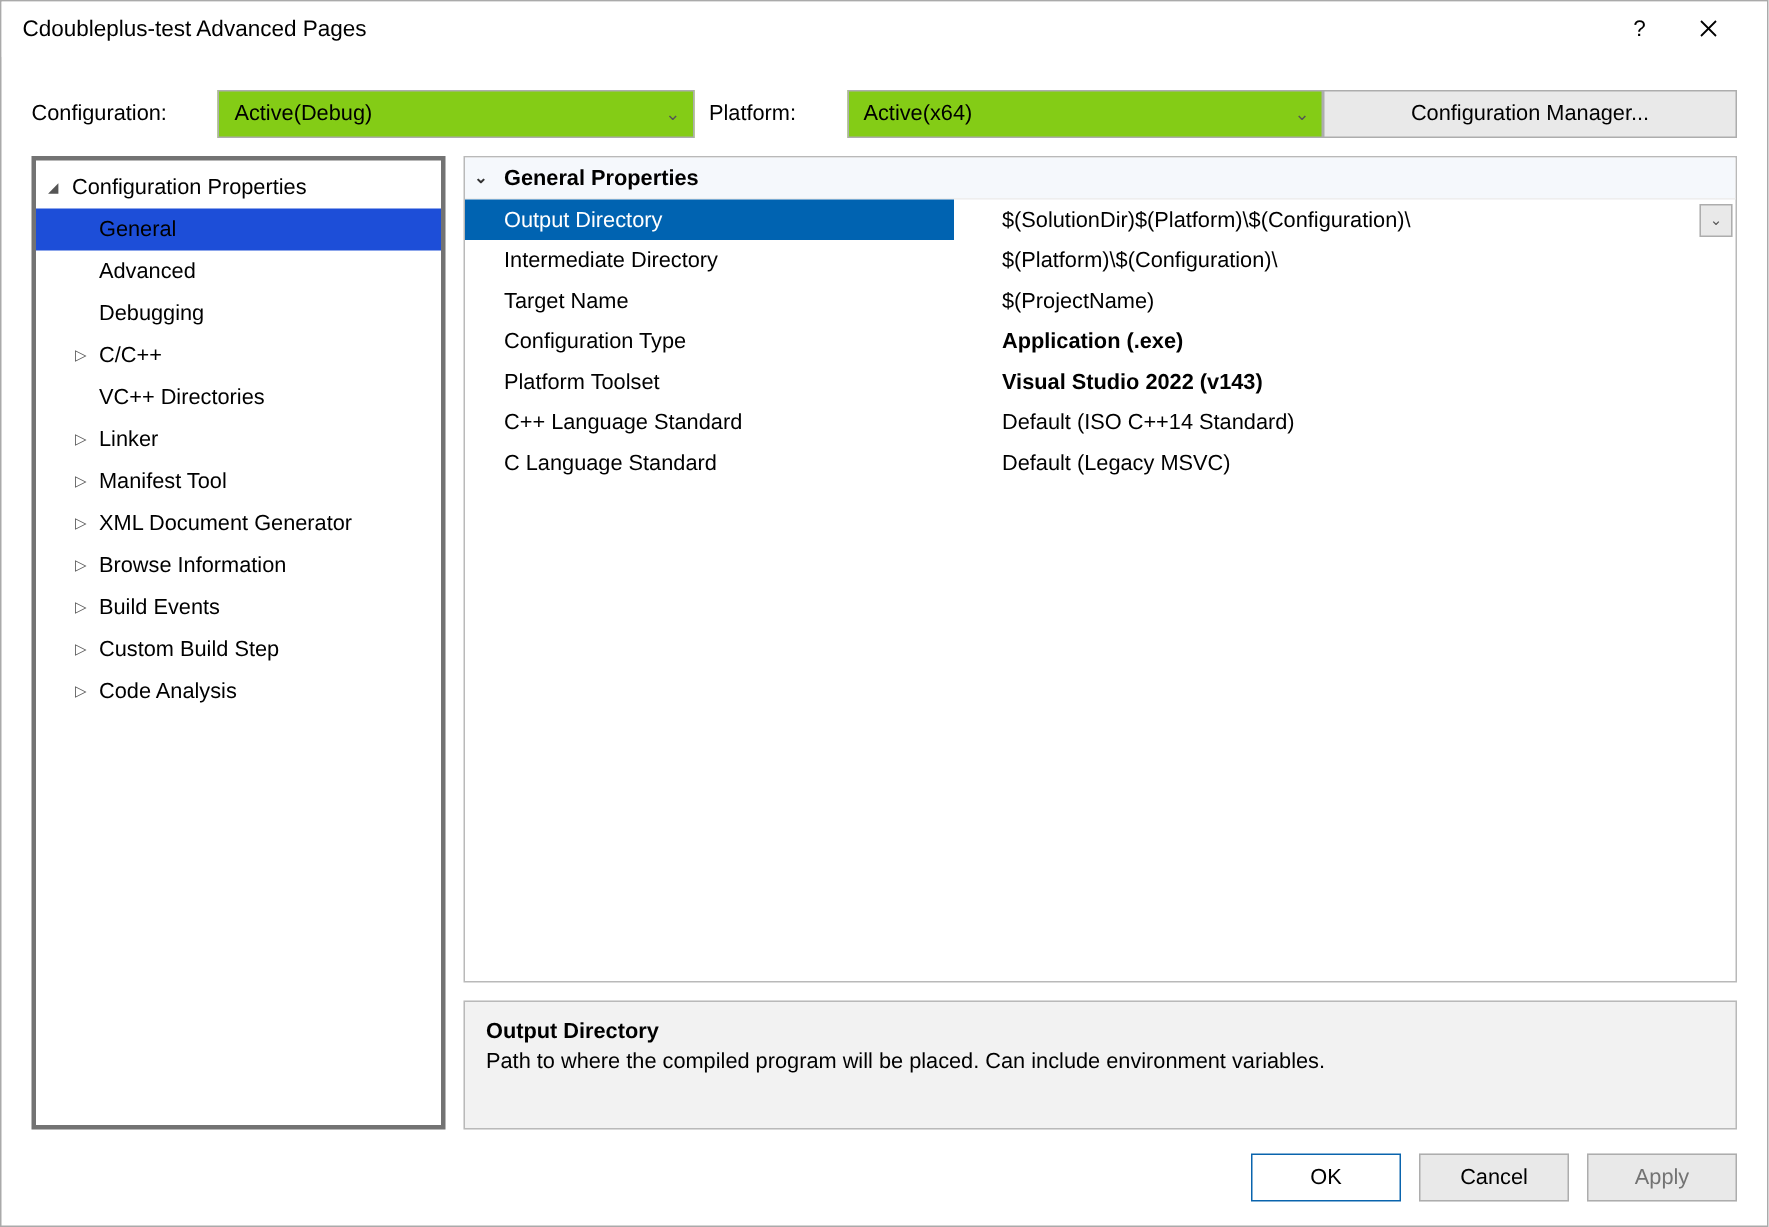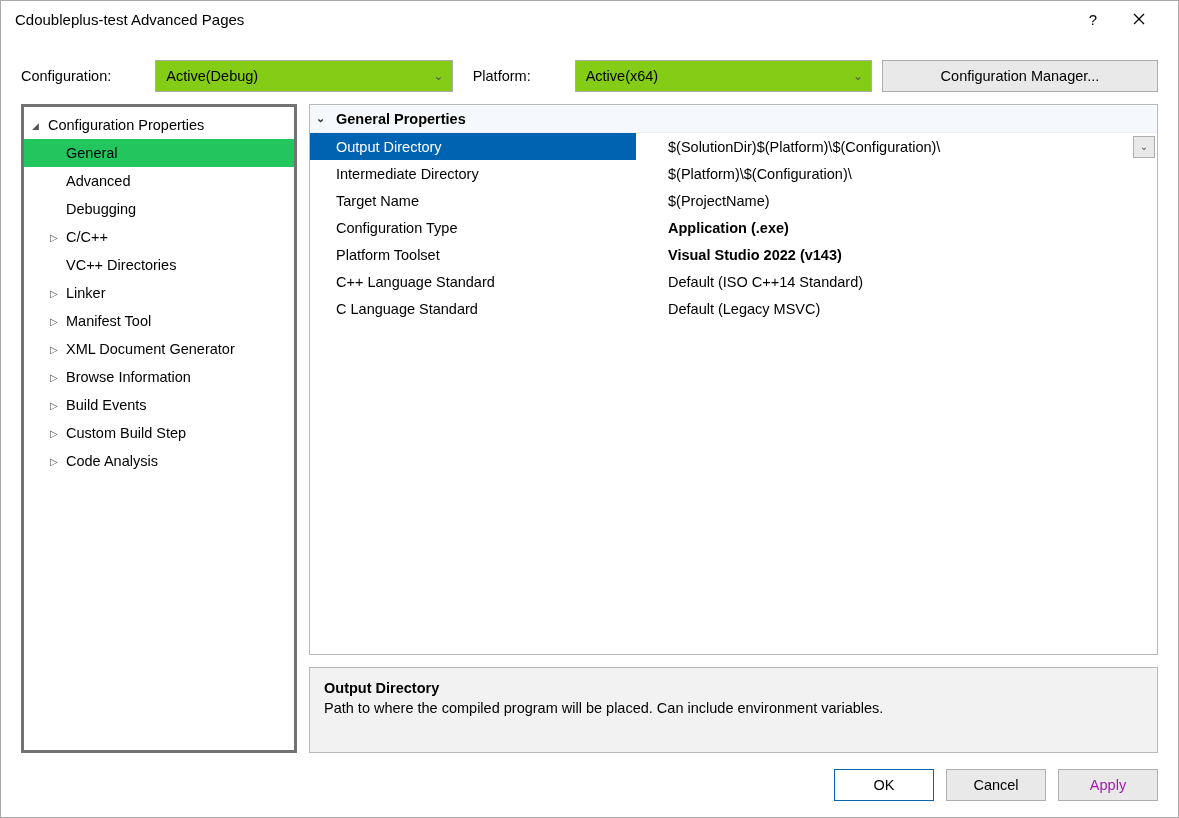--- a/index.html
+++ b/index.html
@@ -31,21 +31,20 @@
     color: #000;
     cursor: default;
   }
   .titlebar .tctrl.help { font-size: 15px; }
   .titlebar .tctrl.close svg { width: 12px; height: 12px; }
 
   
   .top-row {
     display: flex;
     align-items: center;
-    gap: 10px;
     padding: 22px 20px 12px 20px;
   }
   .top-row .lbl { padding-right: 0; }
   .dropdown {
     flex: 1;
     display: flex;
     align-items: center;
     height: 32px;
     border: 1px solid #adadad;
     background: #84cc16;
@@ -58,21 +57,21 @@
   .btn {
     height: 32px;
     padding: 0 16px;
     border: 1px solid #adadad;
     background: #e9e9e9;
     display: flex;
     align-items: center;
     cursor: default;
   }
   .btn.primary { border: 1.5px solid #0a64ad; background: #fff; }
-  .btn.disabled { color: #a21caf; }
+  .btn.disabled { color: #737373; }
 
   
   .main {
     flex: 1;
     display: flex;
     gap: 12px;
     padding: 0 20px 8px 20px;
     min-height: 0;
   }
   .tree-pane {
@@ -91,21 +90,21 @@
   }
   .tree-item .exp {
     width: 14px;
     font-size: 11px;
     color: #555;
   }
   .tree-item .exp.open::before { content: "◢"; font-size:9px; }
   .tree-item .exp.closed::before { content: "▷"; font-size:10px; }
   .tree-item .tlabel { padding-left: 2px; }
   .tree-item.level1 { padding-left: 26px; }
-  .tree-item.selected { background: #22c55e; }
+  .tree-item.selected { background: #1d4ed8; }
 
   .right-stack {
     flex: 1;
     display: flex;
     flex-direction: column;
     gap: 12px;
     min-height: 0;
   }
   .grid-pane {
     flex: 1;

